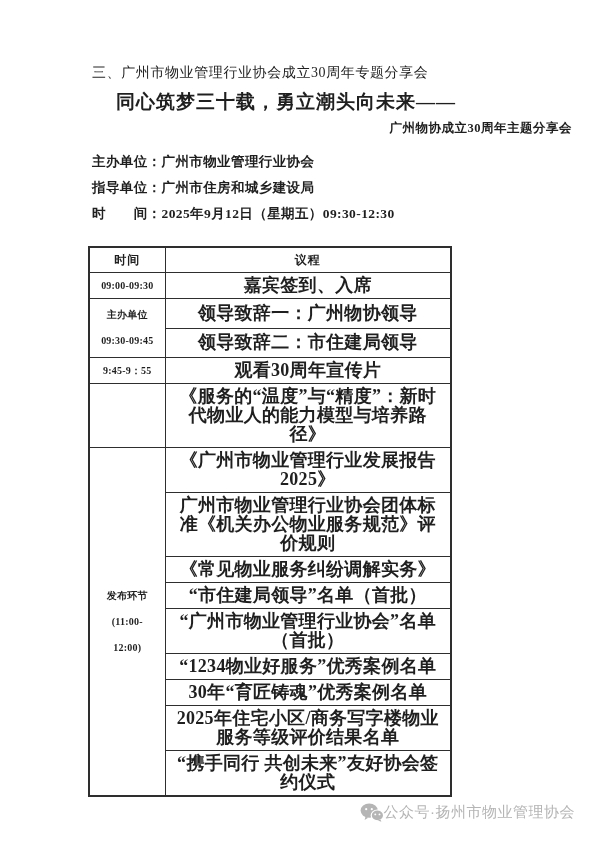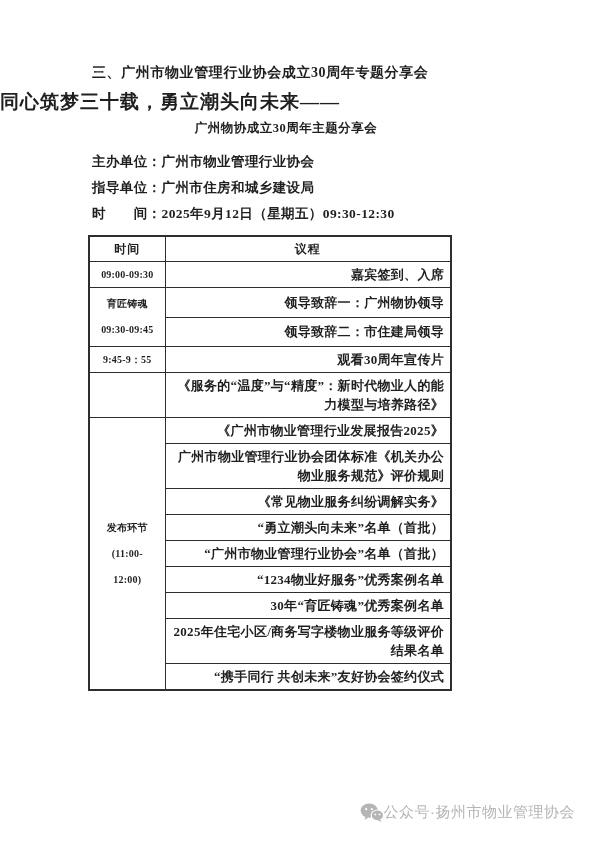--- a/index.html
+++ b/index.html
@@ -6,48 +6,49 @@
   .page{
     position:relative;
     width:600px;height:843px;
     background:#ffffff;
     font-family:"Liberation Serif","DejaVu Serif",serif;
     color:#1f1f1f;
     overflow:hidden;
   }
   .section-title{
     margin:64px 0 0 92px;
-    font-size:14px;font-weight:700;
+    font-size:14px;font-weight:400;
     letter-spacing:0.6px;
     line-height:17px;
   }
   .center-wrap{width:572px;}
   .main-title{
     margin-top:8px;
+    text-align:center;
     font-size:19px;font-weight:700;
     letter-spacing:1px;
     line-height:25px;
   }
   .sub-title{
     margin-top:6px;
-    text-align:center;
+    text-align:right;
     font-size:12.5px;font-weight:700;
     letter-spacing:0.5px;
     line-height:17px;
   }
   .meta{margin:12px 8px 0 92px;}
   .meta-row{
     font-size:13.5px;
     line-height:26px;
     letter-spacing:0.4px;
   }
   .meta-label{font-weight:700;}
   .meta-value{font-weight:700;}
   table.agenda{
-    margin:8px 0 0 88px;
+    margin:19px 0 0 88px;
     border-collapse:collapse;
     table-layout:fixed;
     width:362px;
     border:2px solid #2e2e2e;
   }
   table.agenda th, table.agenda td{
     border:1px solid #2e2e2e;
     padding:3px 6px;
     font-weight:700;
     vertical-align:middle;
@@ -59,22 +60,22 @@
     letter-spacing:1px;
   }
   td.time-cell{
     font-size:10px;
     text-align:center;
     letter-spacing:0.2px;
   }
   td.time-cell .time-line{line-height:19px;}
   td.time-cell.multi .time-line{line-height:26px;}
   td.agenda-cell{
-    font-size:13px;
-    text-align:right;
+    font-size:18px;
+    text-align:center;
     line-height:19px;
     padding-left:10px;
     padding-right:8px;
     letter-spacing:0.3px;
   }
   .watermark{
     position:absolute;
     right:25px;bottom:21px;
     display:flex;align-items:center;
     font-size:15px;
@@ -119,21 +120,21 @@
     </thead>
     <tbody id="agenda-body">
         <tr>
           <td class="time-cell" rowspan="1">
             <div class="time-line">09:00-09:30</div>
           </td>
           <td class="agenda-cell">嘉宾签到、入席</td>
         </tr>
         <tr>
           <td class="time-cell multi" rowspan="2">
-            <div class="time-line">育匠铸魂</div>
+            <div class="time-line">主办单位</div>
             <div class="time-line">09:30-09:45</div>
           </td>
           <td class="agenda-cell">领导致辞一：广州物协领导</td>
         </tr>
         <tr>
           <td class="agenda-cell">领导致辞二：市住建局领导</td>
         </tr>
         <tr>
           <td class="time-cell" rowspan="1">
             <div class="time-line">9:45-9：55</div>
@@ -154,21 +155,21 @@
           </td>
           <td class="agenda-cell">《广州市物业管理行业发展报告2025》</td>
         </tr>
         <tr>
           <td class="agenda-cell">广州市物业管理行业协会团体标准《机关办公物业服务规范》评价规则</td>
         </tr>
         <tr>
           <td class="agenda-cell">《常见物业服务纠纷调解实务》</td>
         </tr>
         <tr>
-          <td class="agenda-cell">“勇立潮头向未来”名单（首批）</td>
+          <td class="agenda-cell">“市住建局领导”名单（首批）</td>
         </tr>
         <tr>
           <td class="agenda-cell">“广州市物业管理行业协会”名单（首批）</td>
         </tr>
         <tr>
           <td class="agenda-cell">“1234物业好服务”优秀案例名单</td>
         </tr>
         <tr>
           <td class="agenda-cell">30年“育匠铸魂”优秀案例名单</td>
         </tr>

